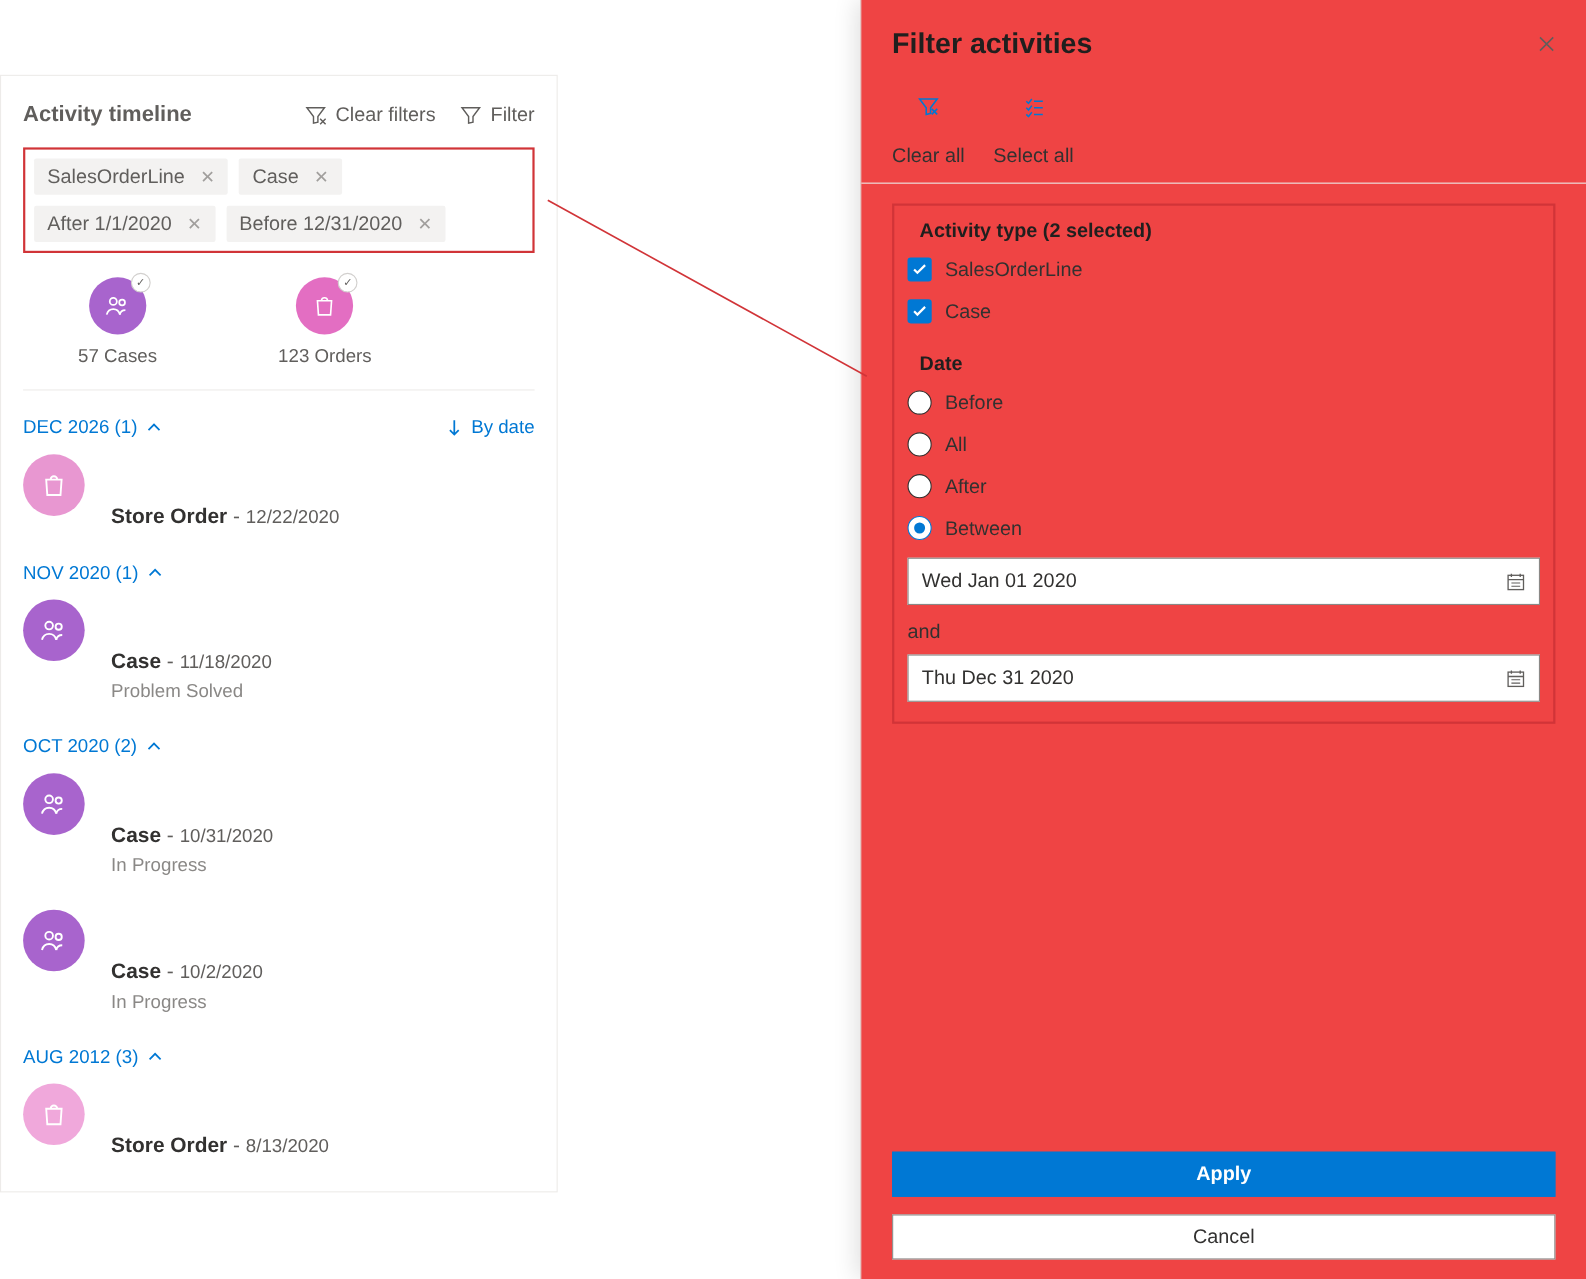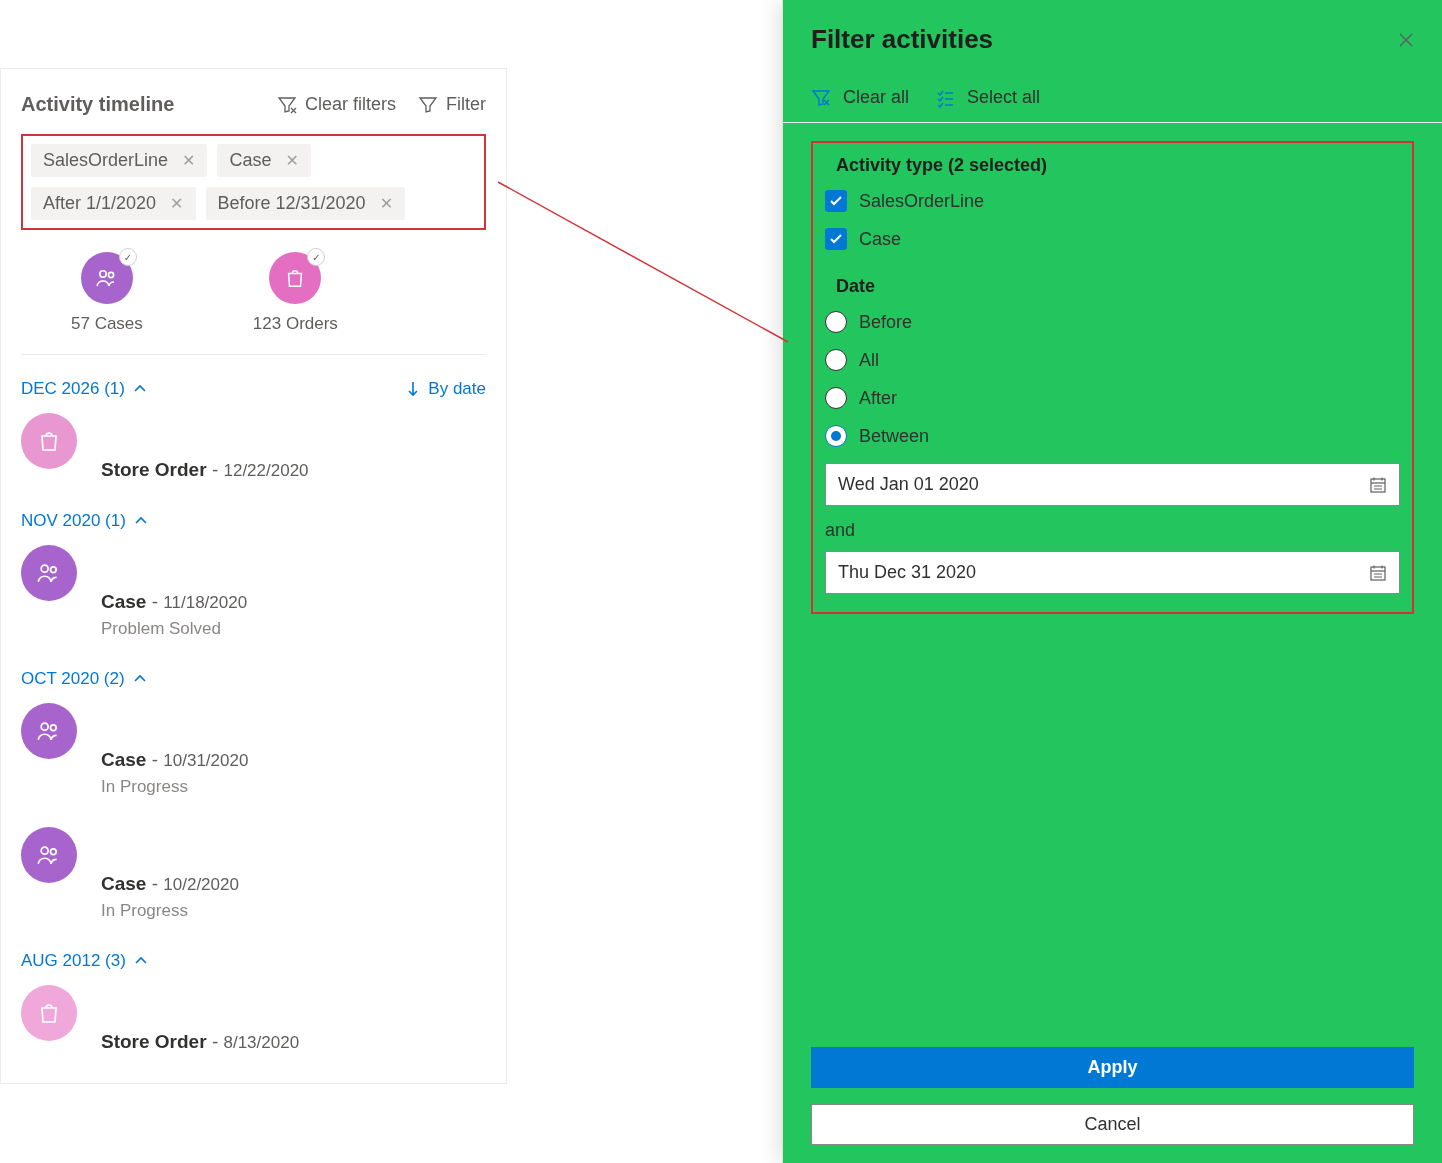--- a/index.html
+++ b/index.html
@@ -128,40 +128,40 @@
   position: absolute;
   z-index: 5;
   pointer-events: none;
 }
 
 
 .right-panel {
   position: absolute;
   right: 0; top: 0;
   width: 660px; height: 100%;
-  background: #22c55e;
+  background: #ef4444;
   box-shadow: -4px 0 20px rgba(0,0,0,.12);
   border-left: 1px solid #e1dfdd;
   box-sizing: border-box;
   display: flex; flex-direction: column;
 }
 .rp-header {
   display: flex; justify-content: space-between; align-items:center;
   padding: 24px 28px 14px 28px;
 }
 .rp-title { font-size: 26px; font-weight: 700; color: #201f1e; }
 .rp-close { font-size: 18px; color: #605e5c; cursor: pointer; }
 
 .rp-toolbar {
   display: flex; gap: 26px; padding: 18px 28px 14px 28px;
   border-bottom: 1px solid #edebe9;
 }
 .rp-tool {
-  display: inline-flex; gap: 12px; align-items:center;
-  font-size: 18px; color: #323130; cursor:pointer;
+  display: inline-flex; gap: 24px; align-items:center;
+  font-size: 18px; color: #323130; cursor:pointer;flex-direction:column;
 }
 
 .rp-body {
   padding: 18px 28px;
   flex: 1;
   overflow: auto;
 }
 .red-box {
   border: 2px solid #d13438;
   padding: 12px 12px 18px 12px;

